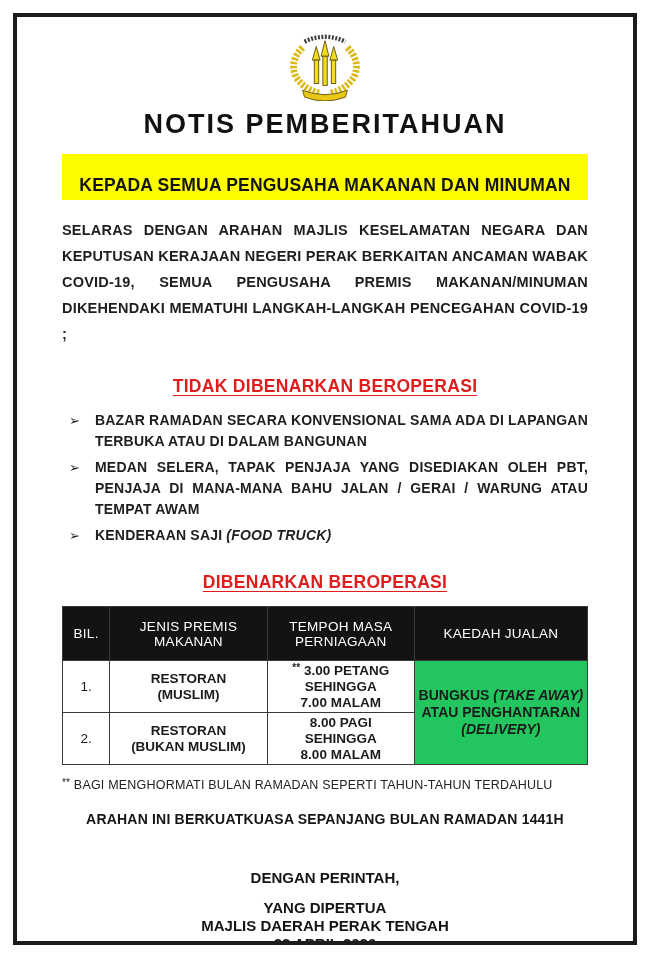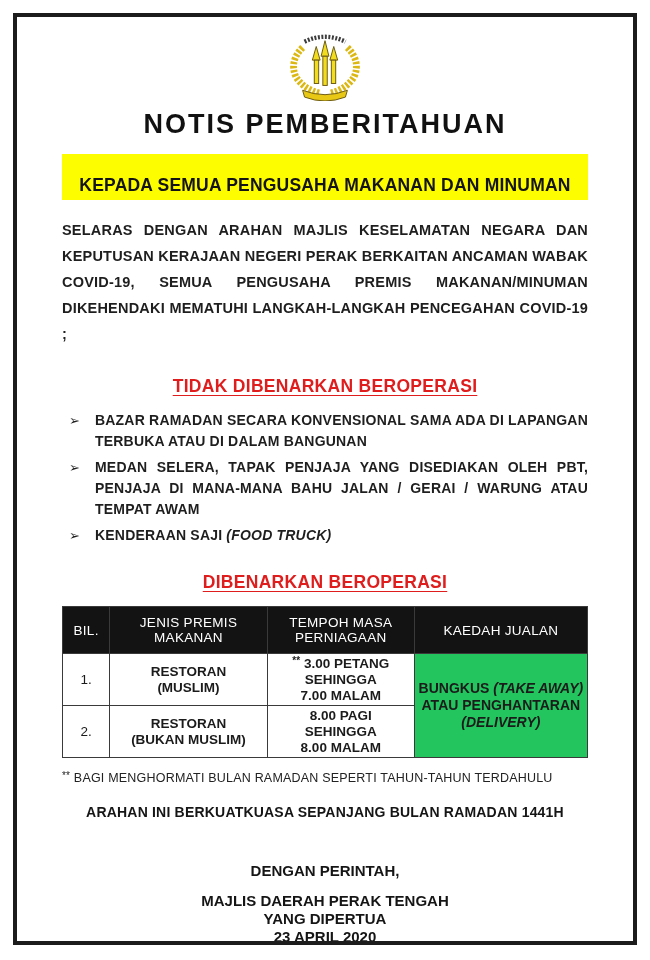--- a/index.html
+++ b/index.html
@@ -86,21 +86,21 @@
     width: 100%;
     border-collapse: collapse;
     table-layout: fixed;
   }
   th, td { border: 1px solid #3a3a3a; vertical-align: middle; }
   th {
     background: #131313;
     color: #ffffff;
     font-weight: 400;
     font-size: 13.5px;
-    height: 47px;
+    height: 54px;
     letter-spacing: 0.3px;
     padding: 2px 8px;
   }
   td { height: 52px; text-align: center; background: #ffffff; }
   td.bil { font-size: 13.5px; font-weight: 400; }
   td.premis, td.masa { font-size: 13.5px; font-weight: 700; line-height: 16px; }
   td.kaedah {
     background: #22c55e;
     font-size: 14px;
     font-weight: 700;
@@ -239,22 +239,22 @@
     </table>
   </div>
 
   <p class="footnote"><sup>**</sup><span> BAGI MENGHORMATI BULAN RAMADAN SEPERTI TAHUN-TAHUN TERDAHULU</span></p>
 
   <p class="effective">ARAHAN INI BERKUATKUASA SEPANJANG BULAN RAMADAN 1441H</p>
 
   <div class="closing">
     <div class="by-order">DENGAN PERINTAH,</div>
     <div class="signatory">
+      <div>YANG DIPERTUA</div>
       <div>MAJLIS DAERAH PERAK TENGAH</div>
-      <div>YANG DIPERTUA</div>
       <div>23 APRIL 2020</div>
     </div>
     <div class="hashtags">
       <div>#KekalSelamat</div>
 
     </div>
   </div>
 
 </div>
 

